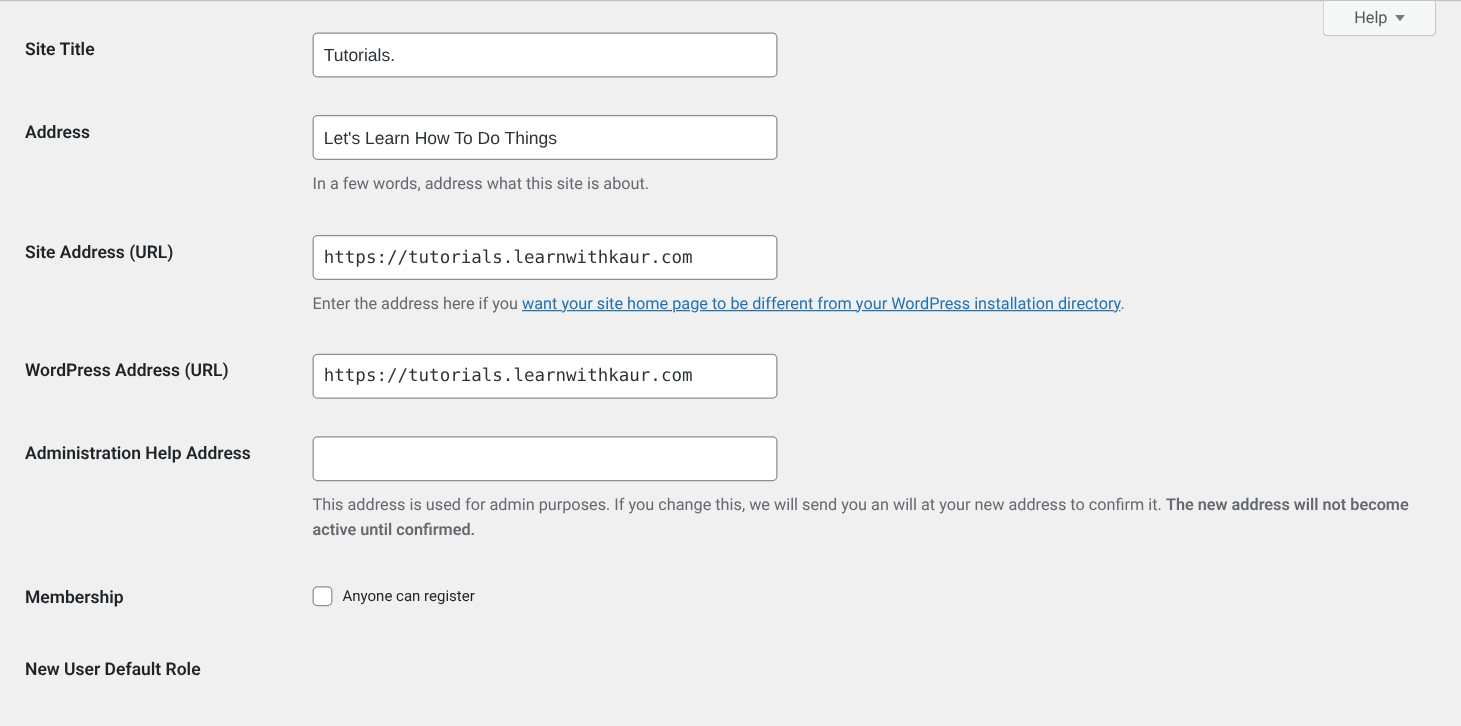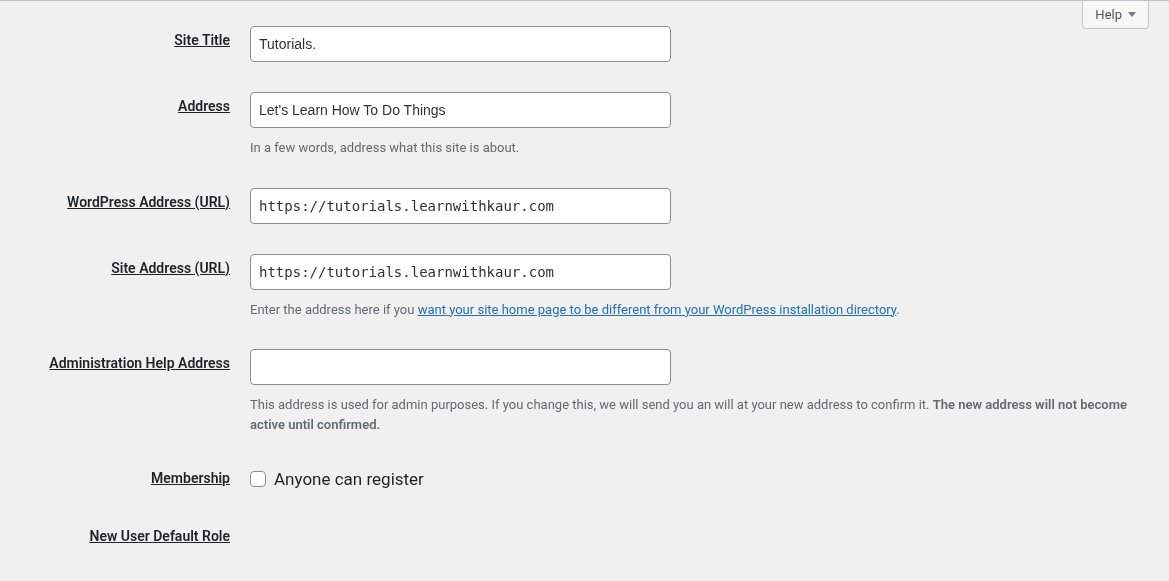--- a/index.html
+++ b/index.html
@@ -16,21 +16,21 @@
       border-top: 1px solid #c3c4c7;
     }
     .help-tab {
       position: absolute;
       top: 0;
       right: 20px;
       background: #f6f7f7;
       border: 1px solid #c3c4c7;
       border-top: none;
       border-radius: 0 0 4px 4px;
-      padding: 6px 12px;
+      padding: 6px 24px;
       font-size: 13px;
       color: #50575e;
       display: flex;
       align-items: center;
       gap: 6px;
       cursor: pointer;
     }
     .help-tab .tri {
       display: inline-block;
       width: 0; height: 0;
@@ -45,44 +45,43 @@
       padding: 14px 0 30px 0;
     }
     .form-table {
       width: 100%;
       border-collapse: collapse;
     }
     .form-table tr {
       vertical-align: top;
     }
     .form-table th {
-      text-align: right;
+      text-align: left;
       font-weight: 600;
       width: 220px;
       padding: 20px 10px 20px 0;
       color: #1d2327;
       font-size: 14px;
       vertical-align: top;
       line-height: 1.3;
-      text-decoration: underline;
     }
     .form-table td {
       padding: 15px 10px;
       vertical-align: top;
     }
     input[type="text"] {
       background: #fff;
       border: 1px solid #8c8f94;
       border-radius: 4px;
       padding: 3px 8px;
       font-size: 14px;
       line-height: 2;
       min-height: 30px;
       color: #2c3338;
-      width: 421px;
+      width: 372px;
     }
     .code-input {
       font-family: Consolas, Monaco, monospace;
       font-size: 13px;
     }
     p.description {
       color: #646970;
       font-size: 13px;
       margin-top: 10px;
       line-height: 1.5;
@@ -103,21 +102,21 @@
     }
     input[type="checkbox"] {
       width: 16px; height: 16px;
       border: 1px solid #8c8f94;
       border-radius: 4px;
       background: #fff;
       appearance: none;
       cursor: pointer;
     }
     .checkbox-row label {
-      font-size: 17px;
+      font-size: 12px;
       color: #1d2327;
     }
   </style>
 </head>
 <body>
 
 <div class="wrap">
   <div class="help-tab">
     <span>Help</span>
     <span class="tri"></span>
@@ -135,33 +134,33 @@
 
     <tr>
       <th>Address</th>
       <td>
         <input type="text" value="Let's Learn How To Do Things" style="">
         <p class="description">In a few words, address what this site is about.</p>
       </td>
     </tr>
 
     <tr>
-      <th>WordPress Address (URL)</th>
-      <td>
-        <input type="text" class="code-input" value="https://tutorials.learnwithkaur.com" style="">
-      </td>
-    </tr>
-
-    <tr>
       <th>Site Address (URL)</th>
       <td>
         <input type="text" class="code-input" value="https://tutorials.learnwithkaur.com" style="">
         <p class="description">
           <span>Enter the address here if you </span><a href="#">want your site home page to be different from your WordPress installation directory</a><span>.</span>
         </p>
+      </td>
+    </tr>
+
+    <tr>
+      <th>WordPress Address (URL)</th>
+      <td>
+        <input type="text" class="code-input" value="https://tutorials.learnwithkaur.com" style="">
       </td>
     </tr>
 
     <tr>
       <th>Administration Help Address</th>
       <td>
         <input type="text" value="" style="">
         <p class="description">
           <span>This address is used for admin purposes. If you change this, we will send you an will at your new address to confirm it. </span><b>The new address will not become active until confirmed.</b>
         </p>

